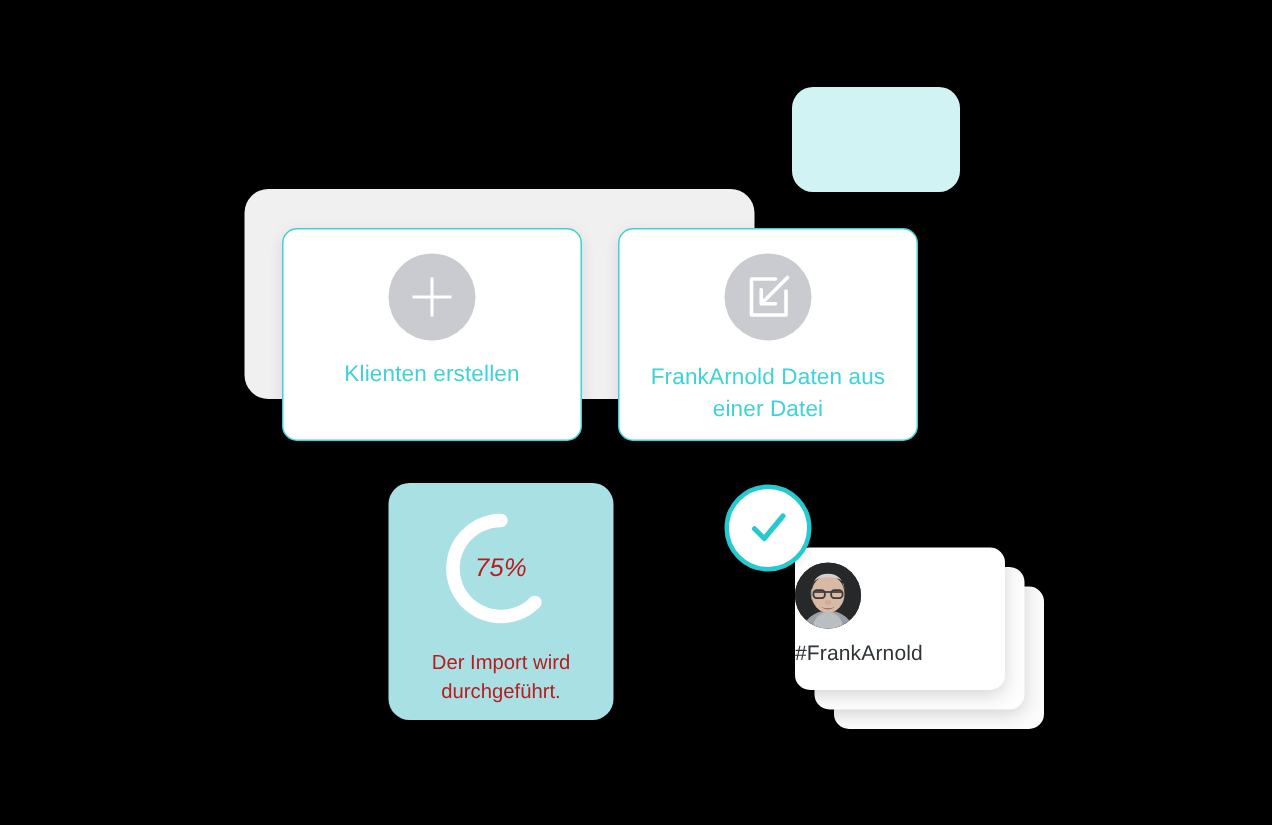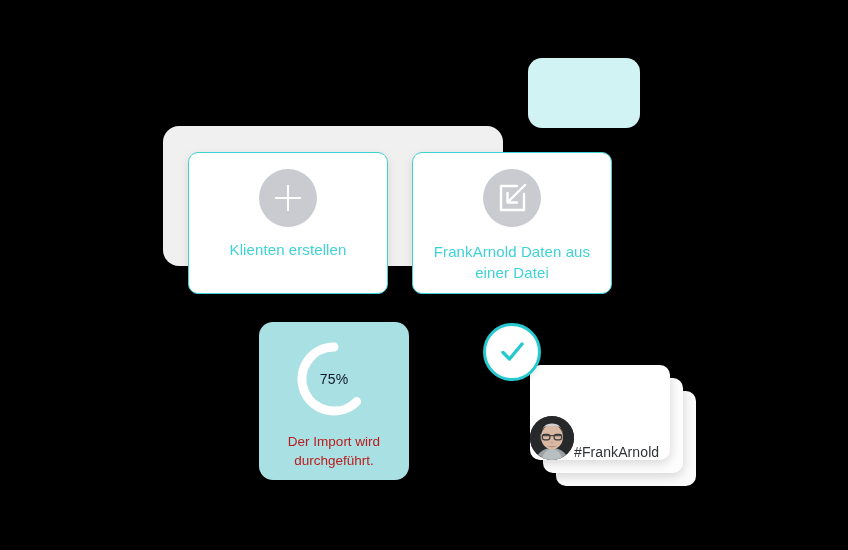--- a/index.html
+++ b/index.html
@@ -107,23 +107,24 @@
     margin-top: 18px;
   }
   .ring-wrap svg { display: block; }
 
   .ring-pct {
     position: absolute;
     inset: 0;
     display: flex;
     align-items: center;
     justify-content: center;
-    font-size: 14px;
-    color: #0f172a;
+    font-size: 17px;
+    color: #b91c1c;
     letter-spacing: 0.2px;
+    font-style: italic;
   }
 
   .progress-text {
     margin-top: 14px;
     font-size: 13.5px;
     line-height: 19px;
     color: #b91c1c;
     text-align: center;
     padding: 0 8px;
   }
@@ -157,21 +158,21 @@
     position: absolute;
     width: 140px;
     height: 95px;
     background: #ffffff;
     border-radius: 10px;
     box-shadow: 0 3px 11px rgba(0,0,0,0.16);
   }
   .stack-back-2 { left: 26px; top: 26px; background: #fbfbfb; z-index: 1; }
   .stack-back-1 { left: 13px; top: 13px; background: #fdfdfd; z-index: 2; }
   .stack-front  { left: 0;    top: 0;    z-index: 3;
-                  display: flex; flex-direction: row; align-items: flex-end; }
+                  display: flex; flex-direction: column; align-items: flex-start; }
 
   .avatar {
     width: 44px;
     height: 44px;
     border-radius: 50%;
     margin-top: 10px;
     overflow: hidden;
     background: #2b2b2b;
     position: relative;
     flex: 0 0 auto;

